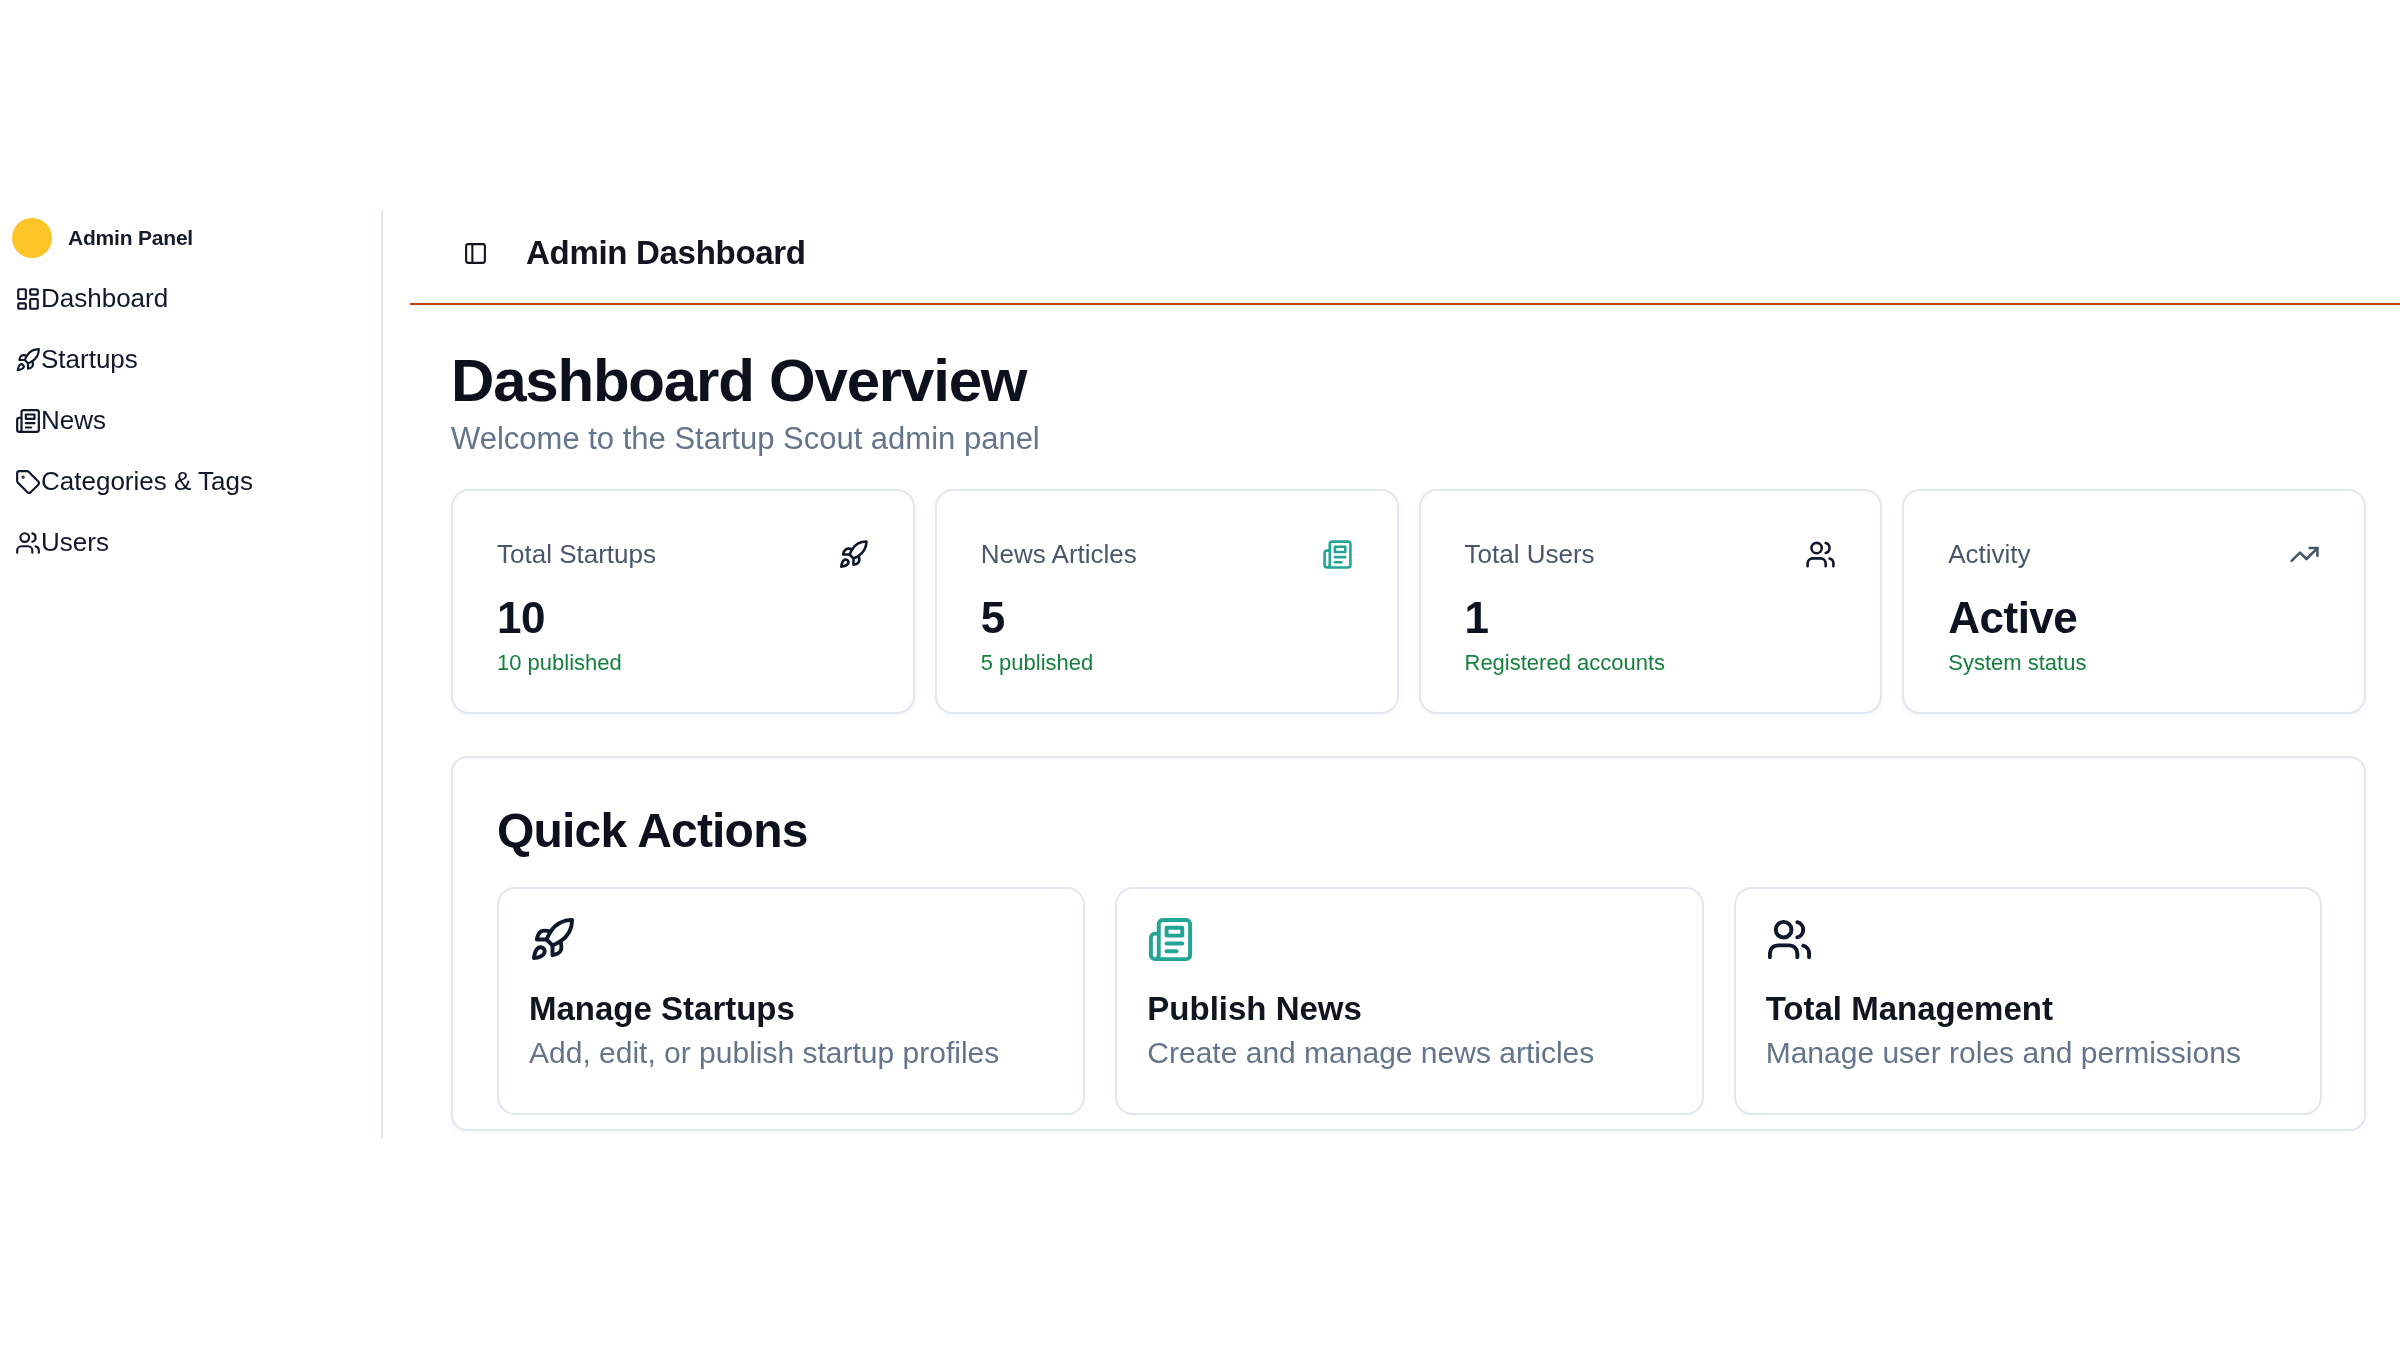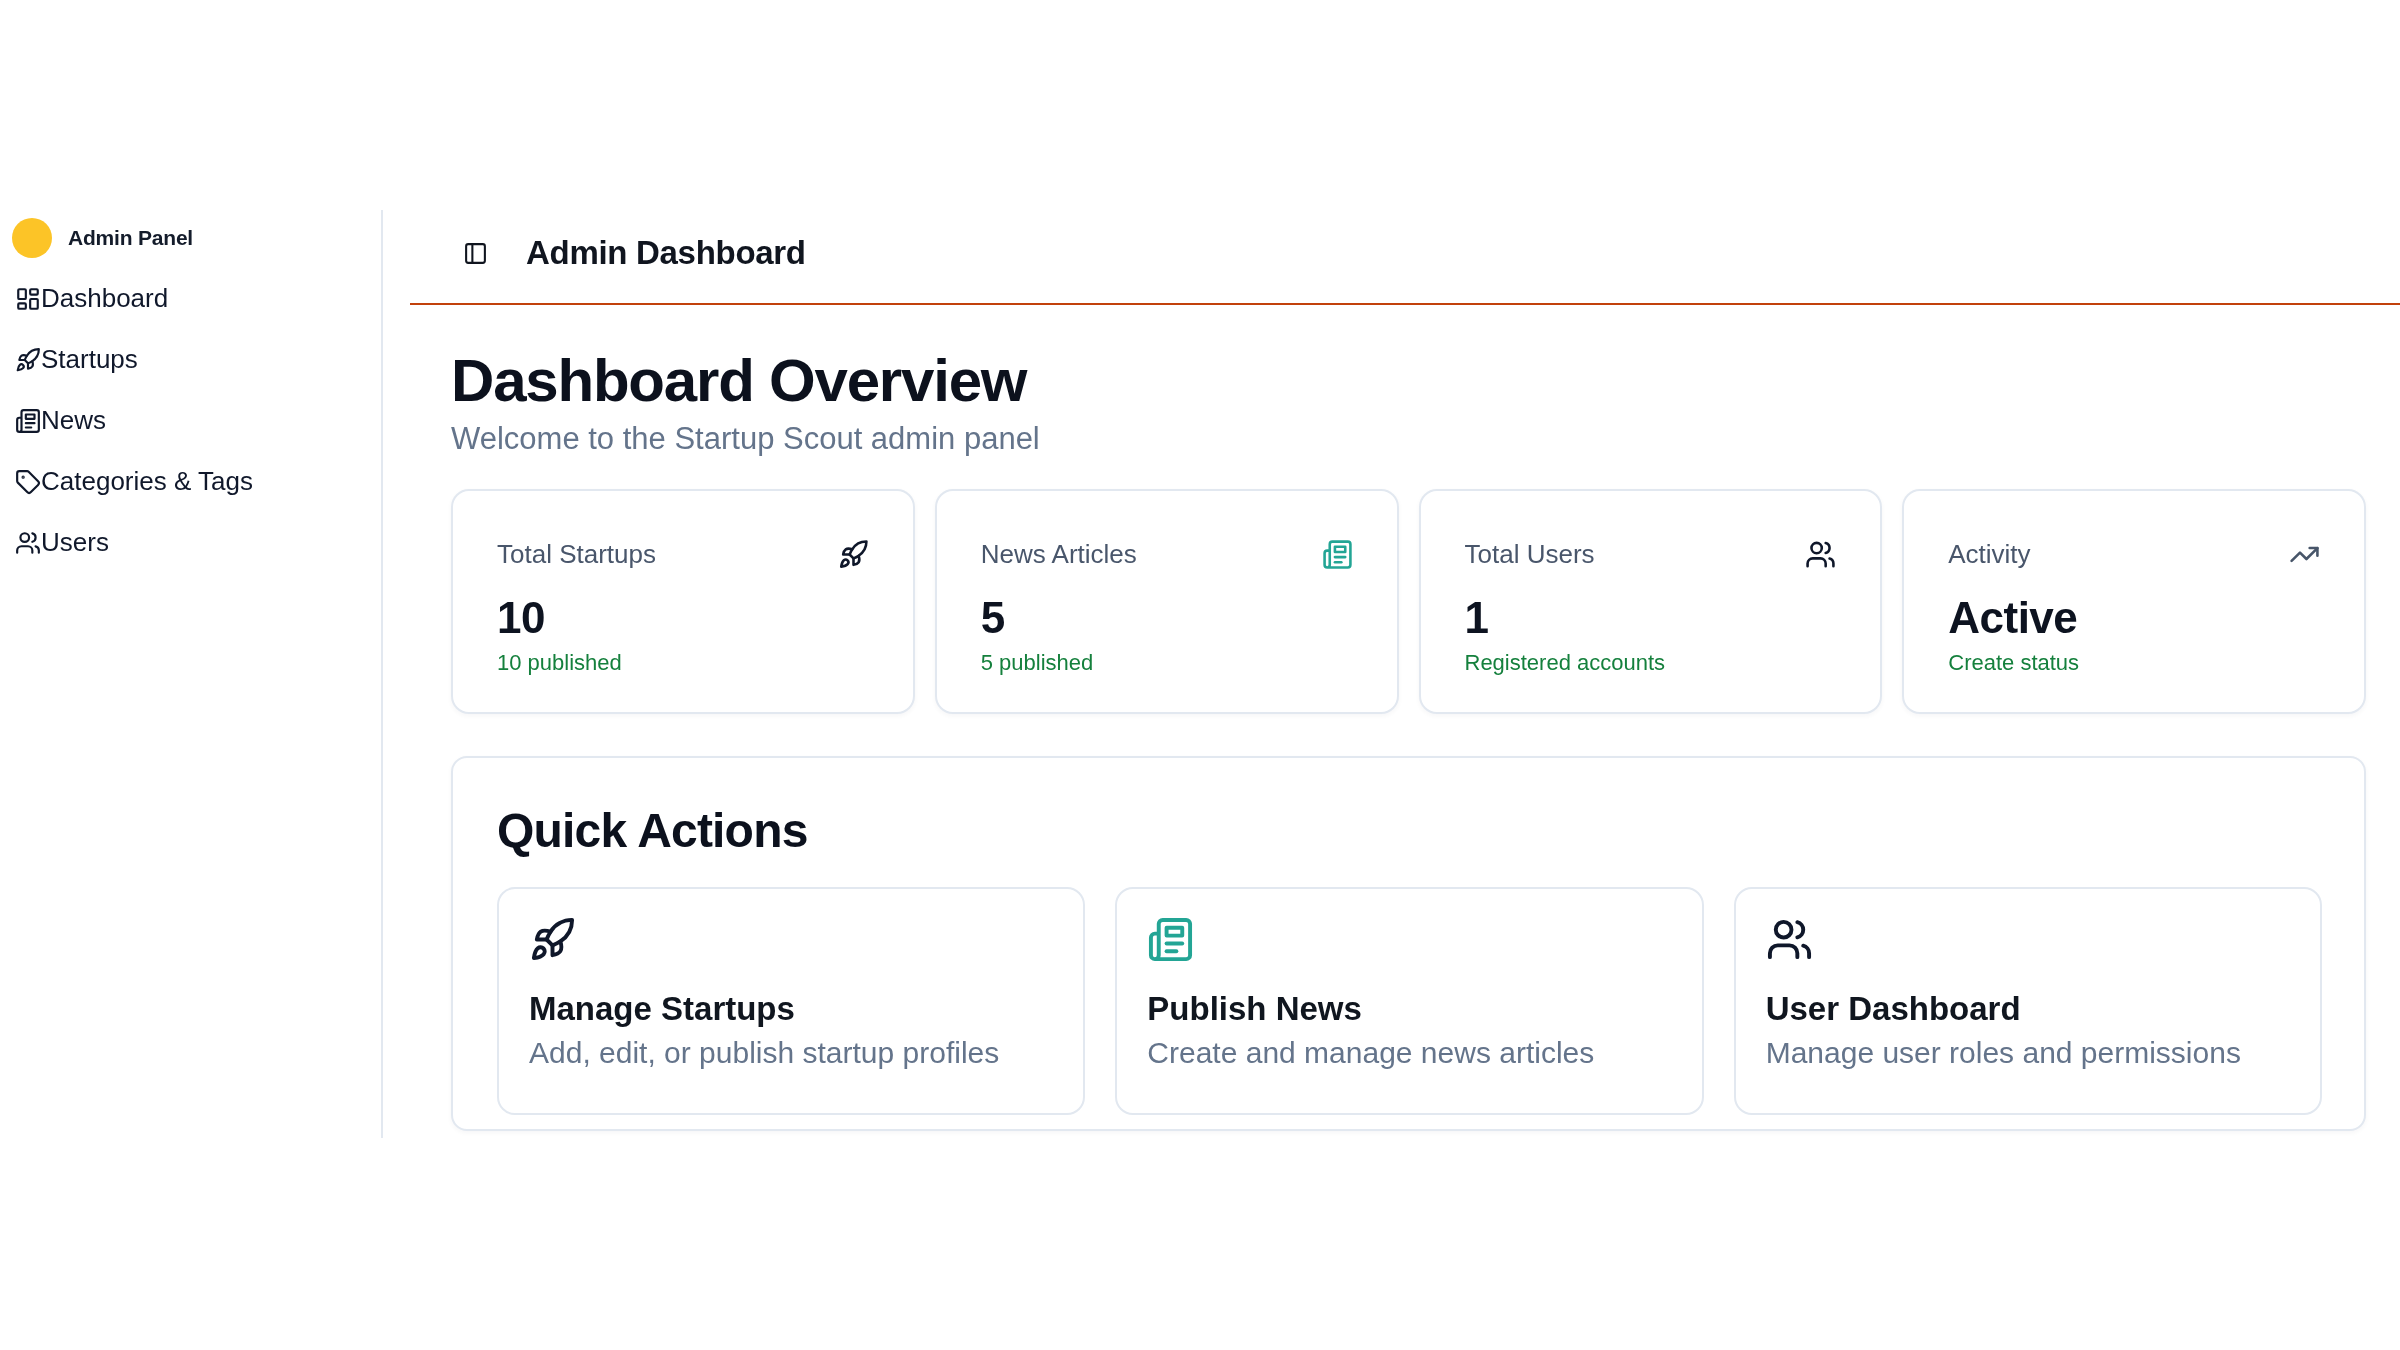--- a/index.html
+++ b/index.html
@@ -194,21 +194,21 @@
         <div class="stat-top">
           <span class="stat-label">Activity</span>
           <span class="stat-icon" style="color: rgb(71, 85, 105);">
             <svg viewBox="0 0 24 24">
                 <polyline points="22 7 13.5 15.5 8.5 10.5 2 17"></polyline>
                 <polyline points="16 7 22 7 22 13"></polyline>
               </svg>
           </span>
         </div>
         <div class="stat-value">Active</div>
-        <div class="stat-sub">Create status</div>
+        <div class="stat-sub">System status</div>
       </section>
     </div>
 
     <section class="panel">
       <h3 class="panel-title">Quick Actions</h3>
       <div class="actions">
 
         <a class="action-card">
           <span class="action-icon" style="color: rgb(15, 23, 42);">
             <svg viewBox="0 0 24 24">
@@ -237,20 +237,20 @@
 
         <a class="action-card">
           <span class="action-icon" style="color: rgb(15, 23, 42);">
             <svg viewBox="0 0 24 24">
                 <path d="M16 21v-2a4 4 0 0 0-4-4H6a4 4 0 0 0-4 4v2"></path>
                 <circle cx="9" cy="7" r="4"></circle>
                 <path d="M22 21v-2a4 4 0 0 0-3-3.87"></path>
                 <path d="M16 3.13a4 4 0 0 1 0 7.75"></path>
               </svg>
           </span>
-          <div class="action-title">User Dashboard</div>
+          <div class="action-title">Total Management</div>
           <div class="action-desc">Manage user roles and permissions</div>
         </a>
 
       </div>
     </section>
   </main>
 </div>
 
 </body></html>

